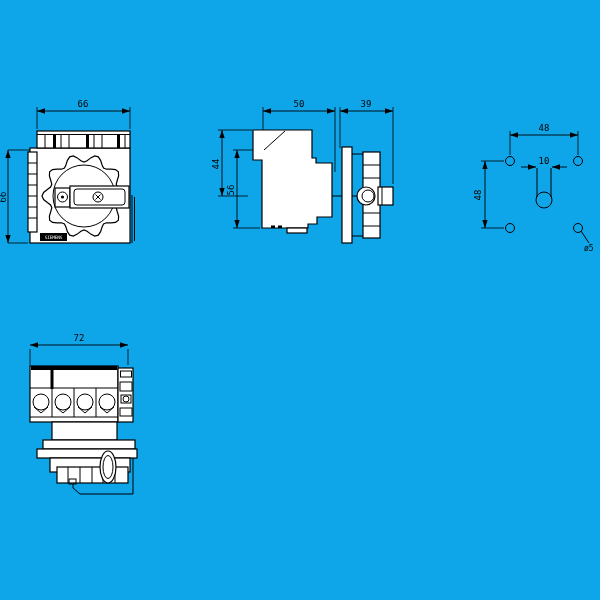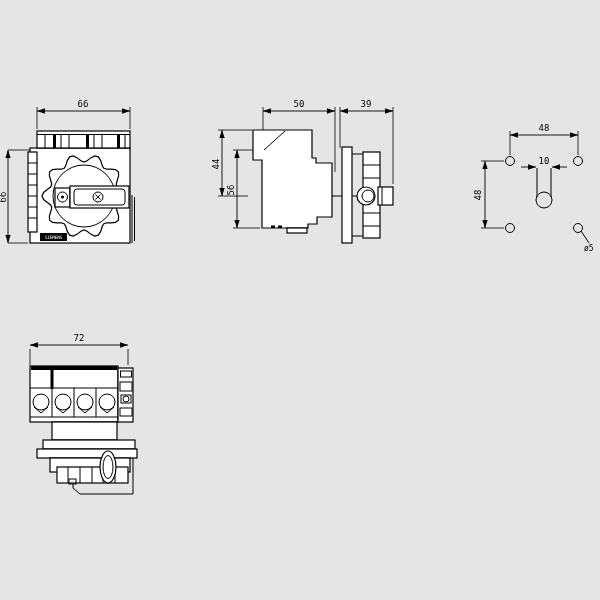--- a/index.html
+++ b/index.html
@@ -1,16 +1,16 @@
 <!DOCTYPE html>
 <html><head>
 <meta charset="utf-8">
 <style>
   html,body{margin:0;padding:0;background:#fff;width:600px;height:600px;overflow:hidden;}
-  .canvas{position:absolute;top:0;left:0;width:600px;height:600px;background:#e5e5e5;}
+  .canvas{position:absolute;top:0;left:0;width:600px;height:600px;background:#0ea5e9;}
   svg{font-family:"DejaVu Sans Mono","Liberation Mono",monospace;}
   .dim-text{font-size:9px;fill:#000;text-anchor:middle;}
   .dim-text-small{font-size:8px;fill:#000;text-anchor:start;}
   .brand-text{font-size:4.5px;fill:#fff;text-anchor:middle;letter-spacing:-0.2px;}
   .outline{fill:#fff;stroke:#000;stroke-width:1.2;}
   .thin{fill:none;stroke:#000;stroke-width:1;}
   .dimline{fill:none;stroke:#000;stroke-width:0.9;}
   .extline{fill:none;stroke:#000;stroke-width:0.8;}
   .solid{fill:#000;stroke:none;}
 </style>

